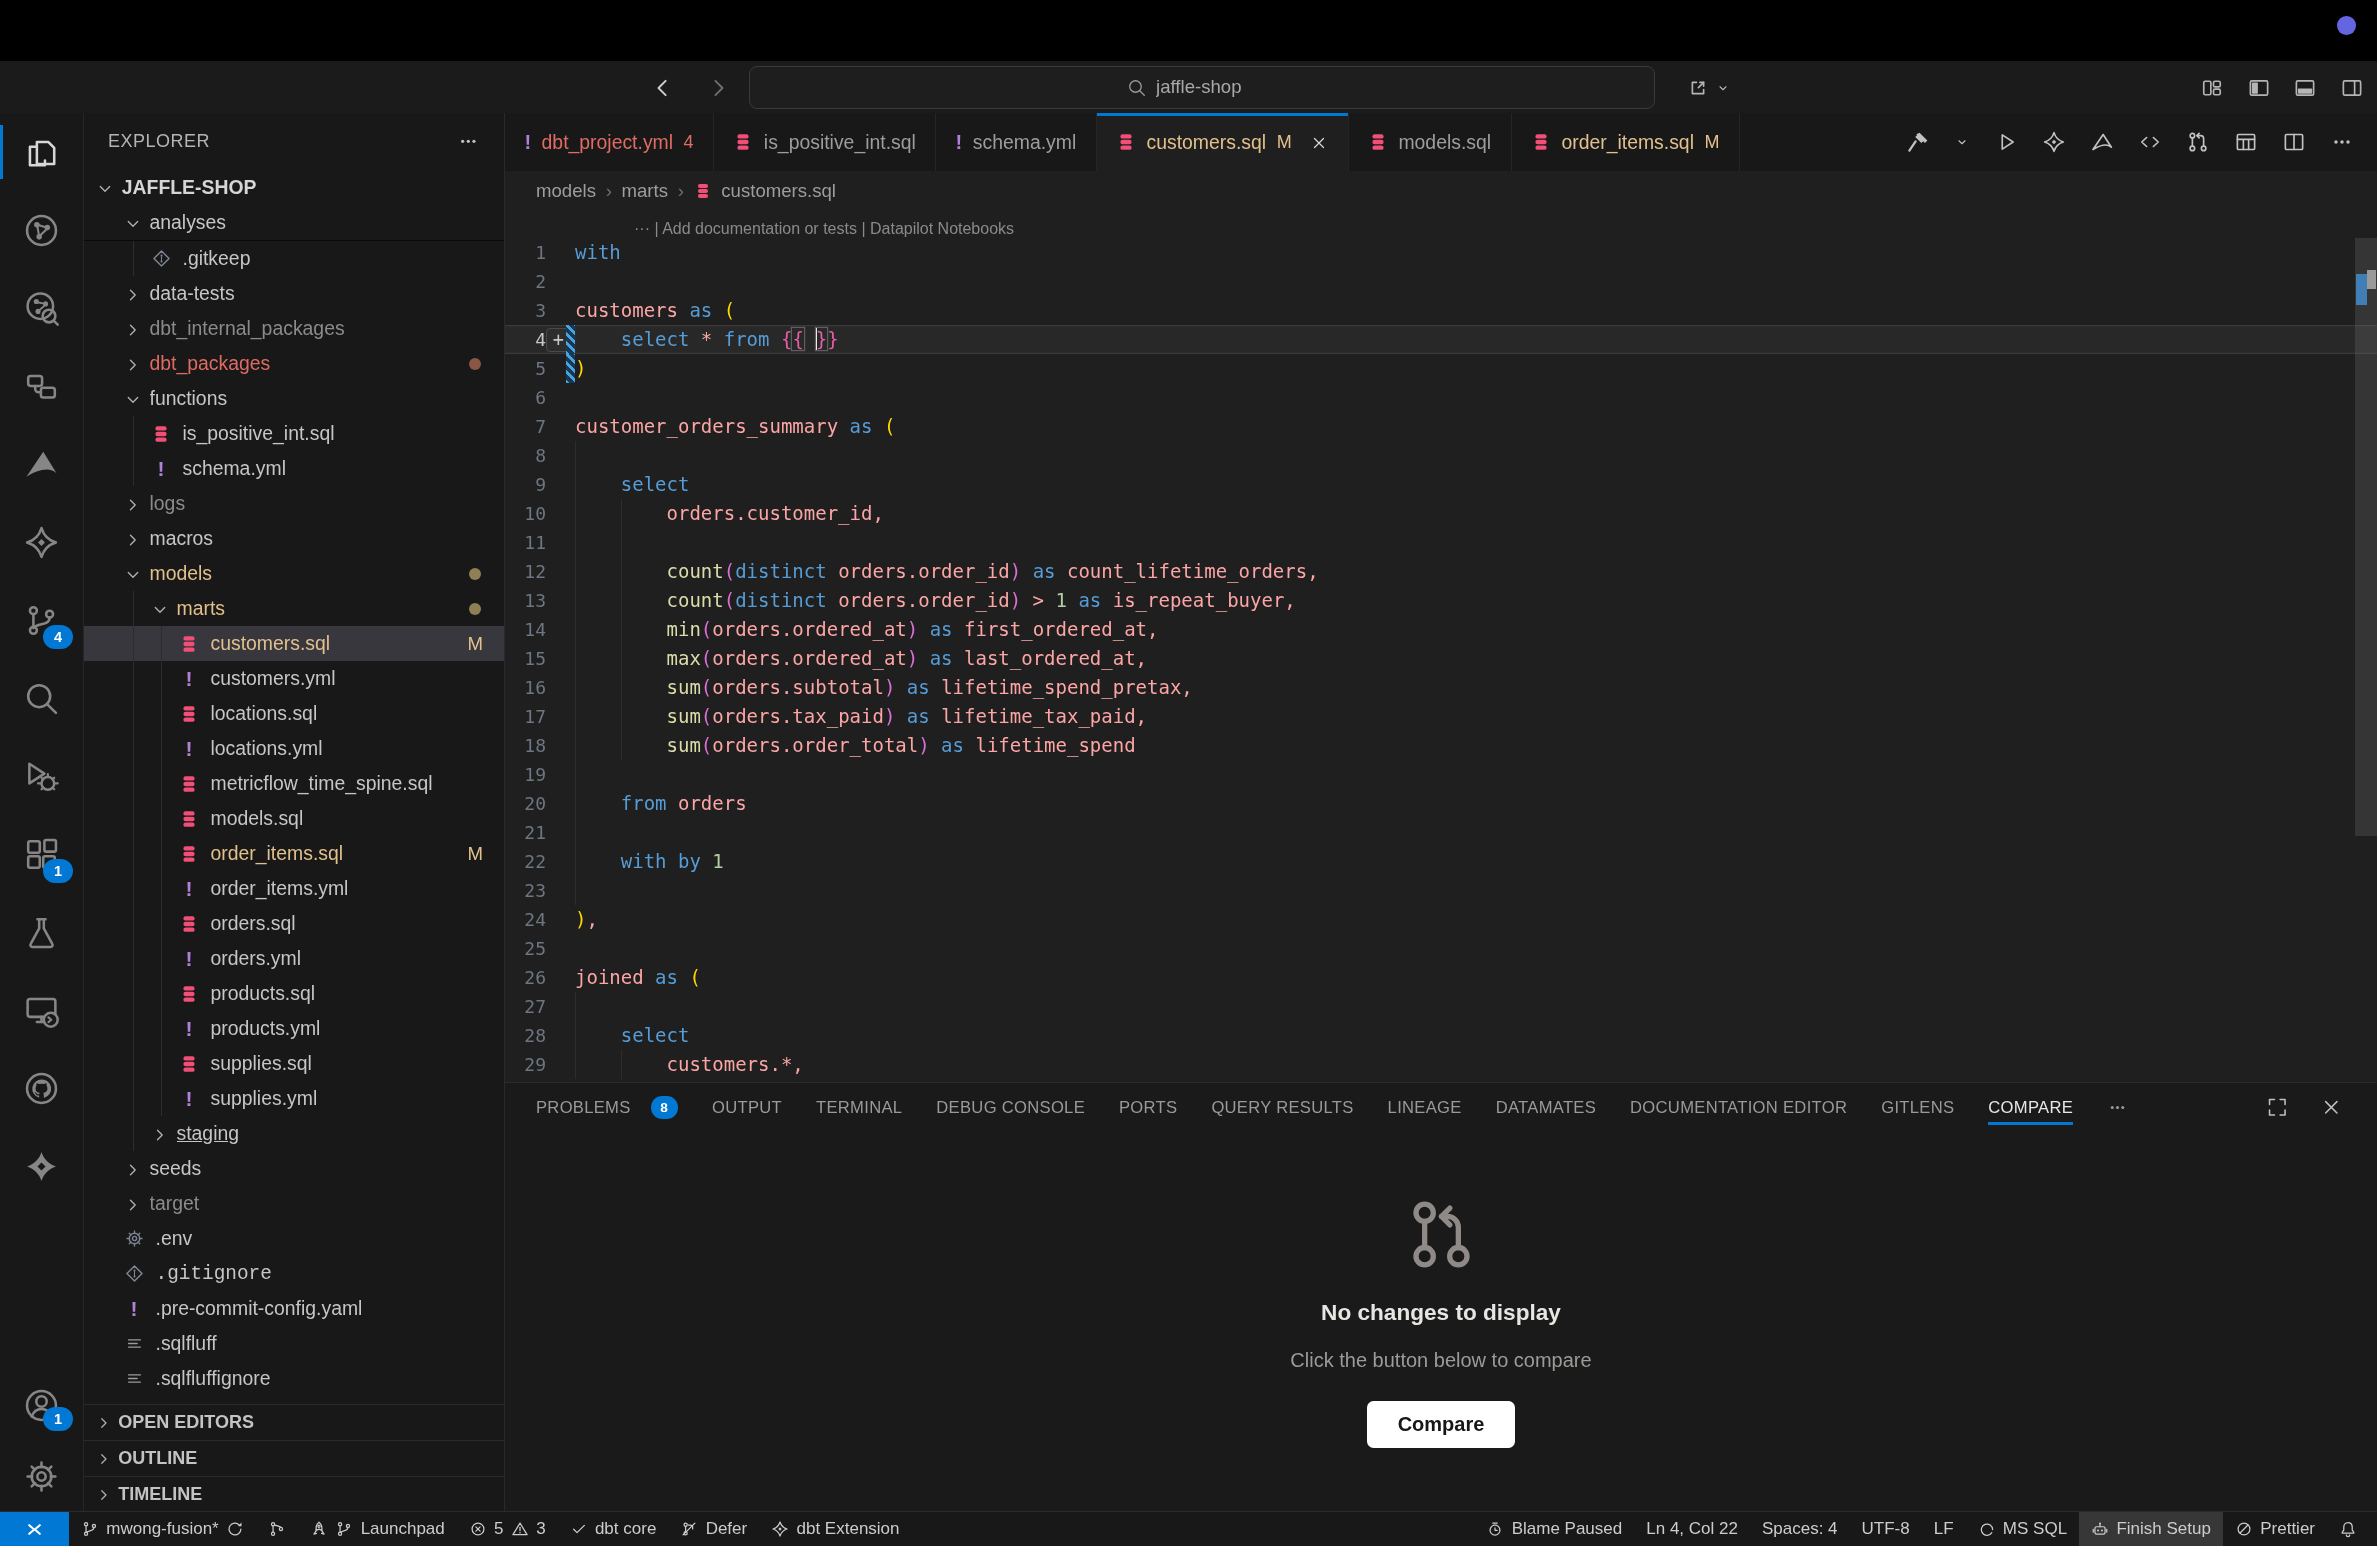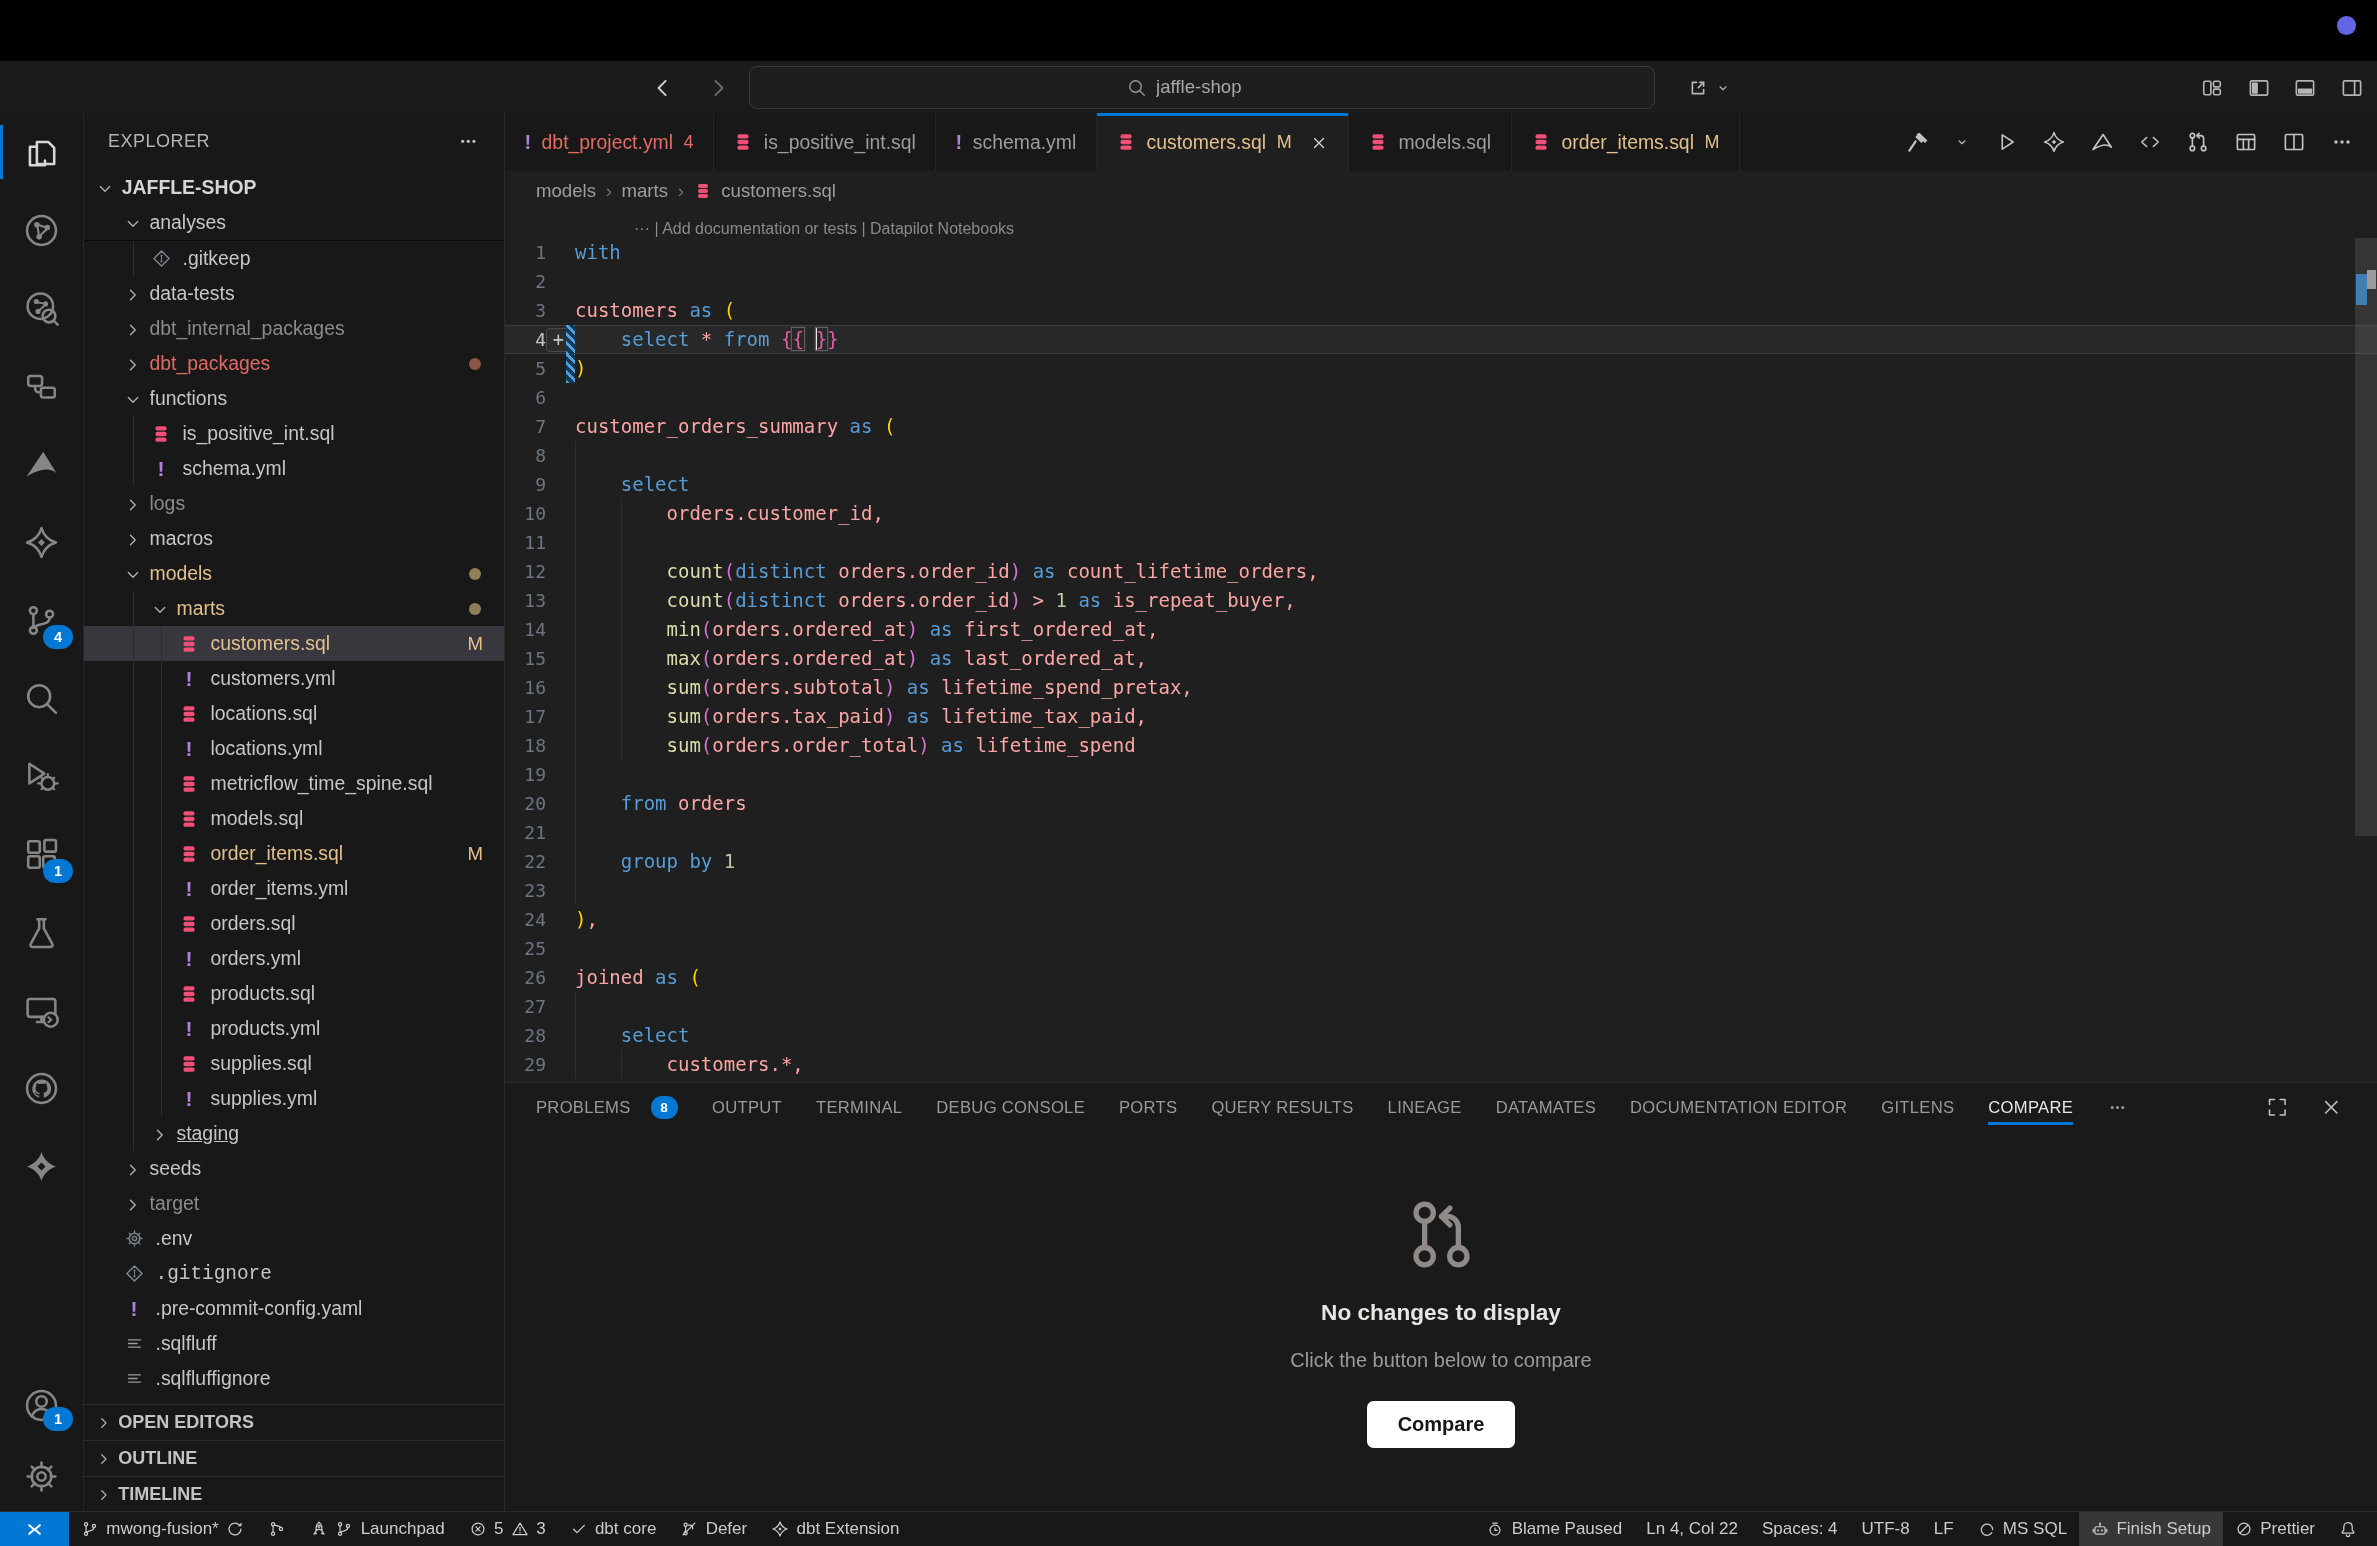--- a/index.html
+++ b/index.html
@@ -954,21 +954,21 @@
             <span class="txt"><span class="cguide" style="left: 0px;"></span><span class="t">    </span><span class="k">from</span><span class="t"> orders</span></span>
           </div>
           <div class="cline">
             <span class="ln">21</span>
             <span class="deco"></span>
             <span class="txt"><span class="cguide" style="left: 0px;"></span></span>
           </div>
           <div class="cline">
             <span class="ln">22</span>
             <span class="deco"></span>
-            <span class="txt"><span class="cguide" style="left: 0px;"></span><span class="t">    </span><span class="k">group by</span><span class="t"> </span><span class="n">1</span></span>
+            <span class="txt"><span class="cguide" style="left: 0px;"></span><span class="t">    </span><span class="k">with by</span><span class="t"> </span><span class="n">1</span></span>
           </div>
           <div class="cline">
             <span class="ln">23</span>
             <span class="deco"></span>
             <span class="txt"><span class="cguide" style="left: 0px;"></span></span>
           </div>
           <div class="cline">
             <span class="ln">24</span>
             <span class="deco"></span>
             <span class="txt"><span class="p1">)</span><span class="t">,</span></span>

